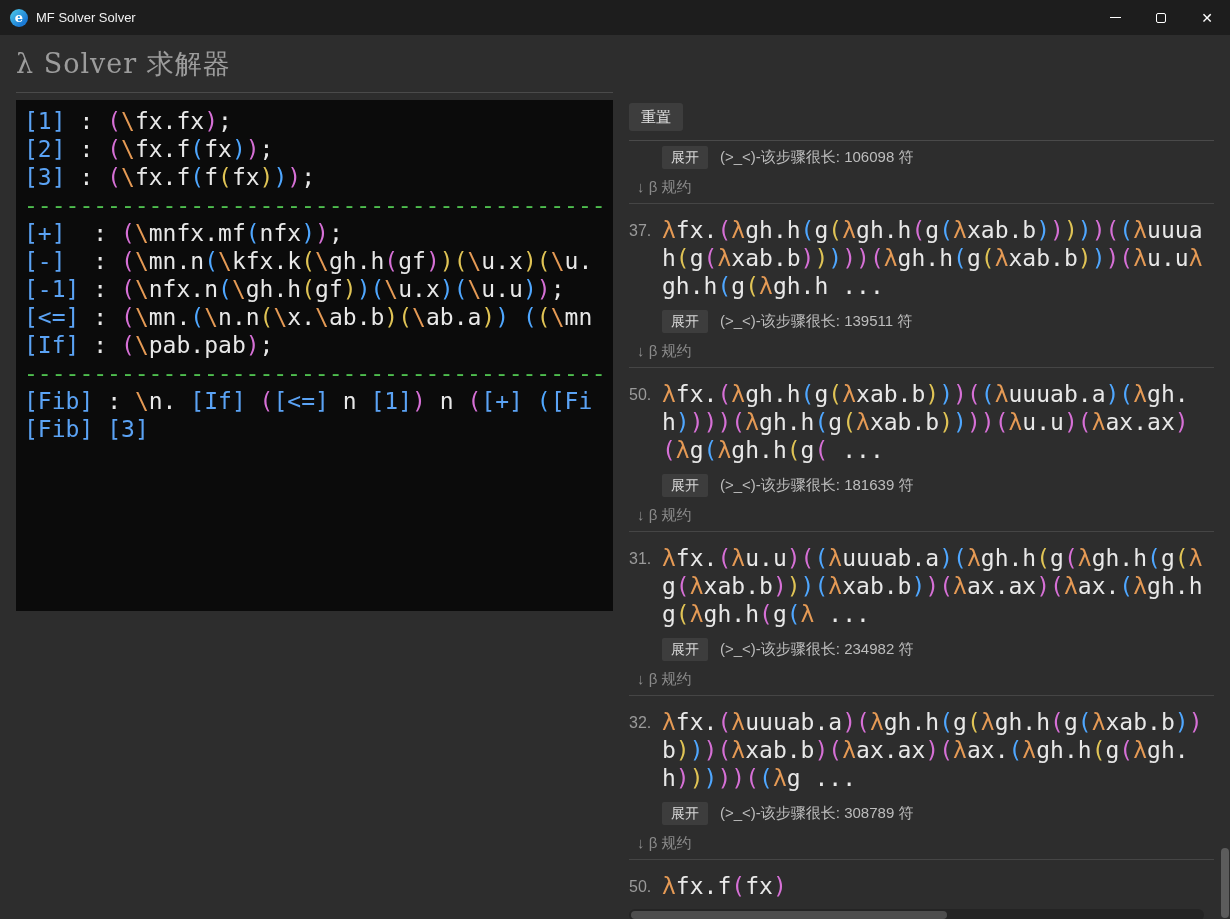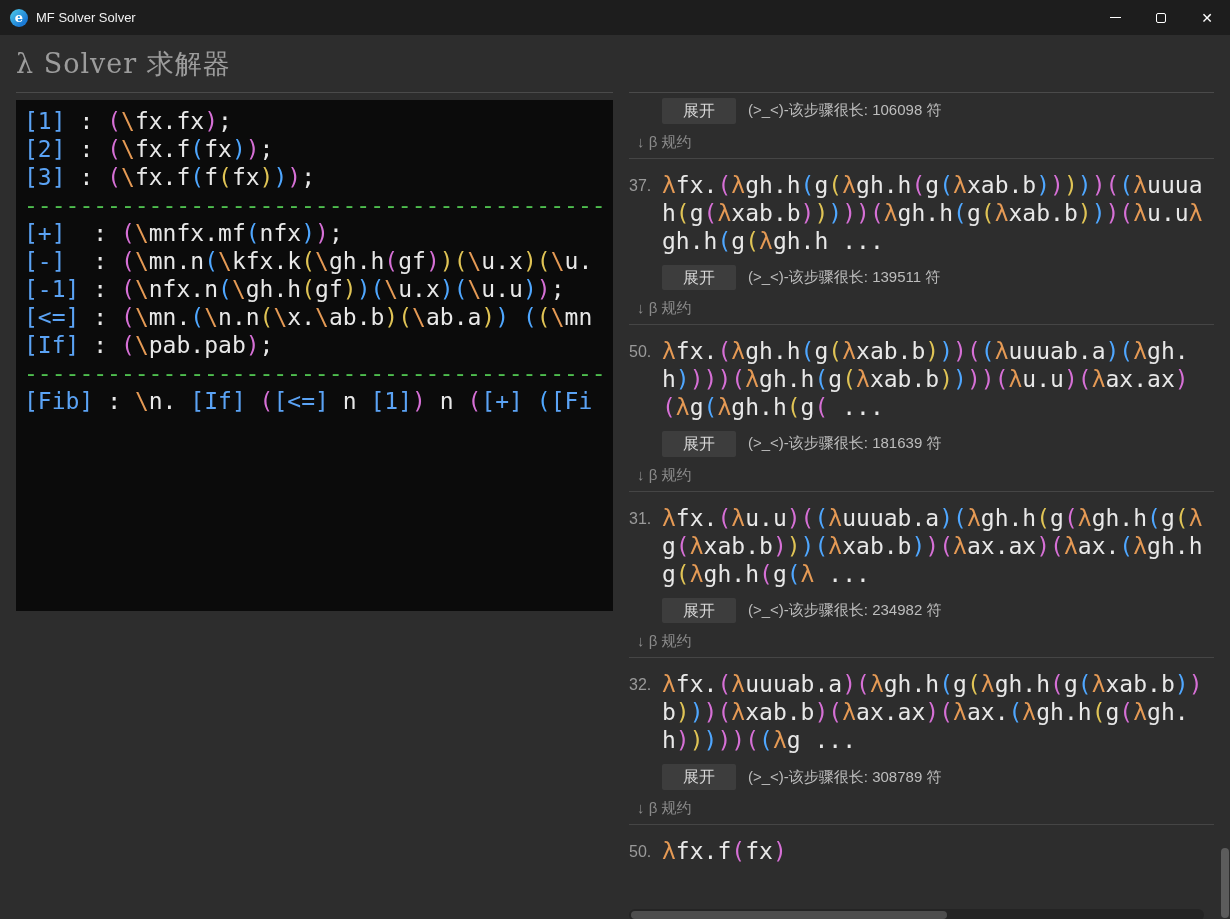--- a/index.html
+++ b/index.html
@@ -19,21 +19,21 @@
   .close-glyph{font-size:14px;line-height:1}
 
   
   .header{display:flex;align-items:center;padding:11px 16px 10px}
   .page-title{font-family:"DejaVu Serif","Liberation Serif",serif;font-size:27px;font-weight:400;color:#9c9c9c;letter-spacing:1px}
   .header-actions{margin-left:auto;display:flex;gap:11px}
 
   .btn{background:#3d3d3d;color:#e3e3e3;border:none;border-radius:3px;font-size:15px;
     padding:4px 12px;font-family:inherit;cursor:pointer;line-height:1.35}
   .btn .sun{margin-right:7px}
-  .btn-small{font-size:16px;padding:2px 21px;border-radius:2px;background:#3d3d3d;color:#d9d9d9}
+  .btn-small{font-size:14px;padding:2px 9px;border-radius:2px;background:#3d3d3d;color:#d9d9d9}
 
   
   .main{display:flex;gap:16px;padding:0 16px;height:829px}
   .left-col{width:597px;flex:none;display:flex;flex-direction:column}
   .right-col{flex:1;display:flex;flex-direction:column;position:relative;padding-bottom:14px;overflow:hidden}
   .toolbar{display:flex;gap:17px;padding:11px 0 9px;flex:none}
   .divider{border-top:1px solid #4a4a4a;flex:none}
 
   
   .editor{margin-top:7px;background:#0b0b0b;height:511px;padding:7px 0 0 8px;
@@ -92,24 +92,28 @@
           <div class="code-line"><span style="color:#5ba3f5">[</span><span style="color:#5ba3f5">2</span><span style="color:#5ba3f5">]</span><span style="color:#e8e8e8"> </span><span style="color:#e8e8e8">:</span><span style="color:#e8e8e8"> </span><span style="color:#d670d6">(</span><span style="color:#e59a55">\</span><span style="color:#e8e8e8">f</span><span style="color:#e8e8e8">x</span><span style="color:#e8e8e8">.</span><span style="color:#e8e8e8">f</span><span style="color:#4fa7ff">(</span><span style="color:#e8e8e8">f</span><span style="color:#e8e8e8">x</span><span style="color:#4fa7ff">)</span><span style="color:#d670d6">)</span><span style="color:#e8e8e8">;</span></div>
           <div class="code-line"><span style="color:#5ba3f5">[</span><span style="color:#5ba3f5">3</span><span style="color:#5ba3f5">]</span><span style="color:#e8e8e8"> </span><span style="color:#e8e8e8">:</span><span style="color:#e8e8e8"> </span><span style="color:#d670d6">(</span><span style="color:#e59a55">\</span><span style="color:#e8e8e8">f</span><span style="color:#e8e8e8">x</span><span style="color:#e8e8e8">.</span><span style="color:#e8e8e8">f</span><span style="color:#4fa7ff">(</span><span style="color:#e8e8e8">f</span><span style="color:#e0c455">(</span><span style="color:#e8e8e8">f</span><span style="color:#e8e8e8">x</span><span style="color:#e0c455">)</span><span style="color:#4fa7ff">)</span><span style="color:#d670d6">)</span><span style="color:#e8e8e8">;</span></div>
           <div class="code-line"><span style="color:#4fbf4f">------------------------------------------</span></div>
           <div class="code-line"><span style="color:#5ba3f5">[</span><span style="color:#5ba3f5">+</span><span style="color:#5ba3f5">]</span><span style="color:#e8e8e8"> </span><span style="color:#e8e8e8"> </span><span style="color:#e8e8e8">:</span><span style="color:#e8e8e8"> </span><span style="color:#d670d6">(</span><span style="color:#e59a55">\</span><span style="color:#e8e8e8">m</span><span style="color:#e8e8e8">n</span><span style="color:#e8e8e8">f</span><span style="color:#e8e8e8">x</span><span style="color:#e8e8e8">.</span><span style="color:#e8e8e8">m</span><span style="color:#e8e8e8">f</span><span style="color:#4fa7ff">(</span><span style="color:#e8e8e8">n</span><span style="color:#e8e8e8">f</span><span style="color:#e8e8e8">x</span><span style="color:#4fa7ff">)</span><span style="color:#d670d6">)</span><span style="color:#e8e8e8">;</span></div>
           <div class="code-line"><span style="color:#5ba3f5">[</span><span style="color:#5ba3f5">-</span><span style="color:#5ba3f5">]</span><span style="color:#e8e8e8"> </span><span style="color:#e8e8e8"> </span><span style="color:#e8e8e8">:</span><span style="color:#e8e8e8"> </span><span style="color:#d670d6">(</span><span style="color:#e59a55">\</span><span style="color:#e8e8e8">m</span><span style="color:#e8e8e8">n</span><span style="color:#e8e8e8">.</span><span style="color:#e8e8e8">n</span><span style="color:#4fa7ff">(</span><span style="color:#e59a55">\</span><span style="color:#e8e8e8">k</span><span style="color:#e8e8e8">f</span><span style="color:#e8e8e8">x</span><span style="color:#e8e8e8">.</span><span style="color:#e8e8e8">k</span><span style="color:#e0c455">(</span><span style="color:#e59a55">\</span><span style="color:#e8e8e8">g</span><span style="color:#e8e8e8">h</span><span style="color:#e8e8e8">.</span><span style="color:#e8e8e8">h</span><span style="color:#d670d6">(</span><span style="color:#e8e8e8">g</span><span style="color:#e8e8e8">f</span><span style="color:#d670d6">)</span><span style="color:#e0c455">)</span><span style="color:#e0c455">(</span><span style="color:#e59a55">\</span><span style="color:#e8e8e8">u</span><span style="color:#e8e8e8">.</span><span style="color:#e8e8e8">x</span><span style="color:#e0c455">)</span><span style="color:#e0c455">(</span><span style="color:#e59a55">\</span><span style="color:#e8e8e8">u</span><span style="color:#e8e8e8">.</span></div>
           <div class="code-line"><span style="color:#5ba3f5">[</span><span style="color:#5ba3f5">-</span><span style="color:#5ba3f5">1</span><span style="color:#5ba3f5">]</span><span style="color:#e8e8e8"> </span><span style="color:#e8e8e8">:</span><span style="color:#e8e8e8"> </span><span style="color:#d670d6">(</span><span style="color:#e59a55">\</span><span style="color:#e8e8e8">n</span><span style="color:#e8e8e8">f</span><span style="color:#e8e8e8">x</span><span style="color:#e8e8e8">.</span><span style="color:#e8e8e8">n</span><span style="color:#4fa7ff">(</span><span style="color:#e59a55">\</span><span style="color:#e8e8e8">g</span><span style="color:#e8e8e8">h</span><span style="color:#e8e8e8">.</span><span style="color:#e8e8e8">h</span><span style="color:#e0c455">(</span><span style="color:#e8e8e8">g</span><span style="color:#e8e8e8">f</span><span style="color:#e0c455">)</span><span style="color:#4fa7ff">)</span><span style="color:#4fa7ff">(</span><span style="color:#e59a55">\</span><span style="color:#e8e8e8">u</span><span style="color:#e8e8e8">.</span><span style="color:#e8e8e8">x</span><span style="color:#4fa7ff">)</span><span style="color:#4fa7ff">(</span><span style="color:#e59a55">\</span><span style="color:#e8e8e8">u</span><span style="color:#e8e8e8">.</span><span style="color:#e8e8e8">u</span><span style="color:#4fa7ff">)</span><span style="color:#d670d6">)</span><span style="color:#e8e8e8">;</span></div>
           <div class="code-line"><span style="color:#5ba3f5">[</span><span style="color:#5ba3f5">&lt;</span><span style="color:#5ba3f5">=</span><span style="color:#5ba3f5">]</span><span style="color:#e8e8e8"> </span><span style="color:#e8e8e8">:</span><span style="color:#e8e8e8"> </span><span style="color:#d670d6">(</span><span style="color:#e59a55">\</span><span style="color:#e8e8e8">m</span><span style="color:#e8e8e8">n</span><span style="color:#e8e8e8">.</span><span style="color:#4fa7ff">(</span><span style="color:#e59a55">\</span><span style="color:#e8e8e8">n</span><span style="color:#e8e8e8">.</span><span style="color:#e8e8e8">n</span><span style="color:#e0c455">(</span><span style="color:#e59a55">\</span><span style="color:#e8e8e8">x</span><span style="color:#e8e8e8">.</span><span style="color:#e59a55">\</span><span style="color:#e8e8e8">a</span><span style="color:#e8e8e8">b</span><span style="color:#e8e8e8">.</span><span style="color:#e8e8e8">b</span><span style="color:#e0c455">)</span><span style="color:#e0c455">(</span><span style="color:#e59a55">\</span><span style="color:#e8e8e8">a</span><span style="color:#e8e8e8">b</span><span style="color:#e8e8e8">.</span><span style="color:#e8e8e8">a</span><span style="color:#e0c455">)</span><span style="color:#4fa7ff">)</span><span style="color:#e8e8e8"> </span><span style="color:#4fa7ff">(</span><span style="color:#e0c455">(</span><span style="color:#e59a55">\</span><span style="color:#e8e8e8">m</span><span style="color:#e8e8e8">n</span></div>
           <div class="code-line"><span style="color:#5ba3f5">[</span><span style="color:#5ba3f5">I</span><span style="color:#5ba3f5">f</span><span style="color:#5ba3f5">]</span><span style="color:#e8e8e8"> </span><span style="color:#e8e8e8">:</span><span style="color:#e8e8e8"> </span><span style="color:#d670d6">(</span><span style="color:#e59a55">\</span><span style="color:#e8e8e8">p</span><span style="color:#e8e8e8">a</span><span style="color:#e8e8e8">b</span><span style="color:#e8e8e8">.</span><span style="color:#e8e8e8">p</span><span style="color:#e8e8e8">a</span><span style="color:#e8e8e8">b</span><span style="color:#d670d6">)</span><span style="color:#e8e8e8">;</span></div>
           <div class="code-line"><span style="color:#4fbf4f">------------------------------------------</span></div>
           <div class="code-line"><span style="color:#5ba3f5">[</span><span style="color:#5ba3f5">F</span><span style="color:#5ba3f5">i</span><span style="color:#5ba3f5">b</span><span style="color:#5ba3f5">]</span><span style="color:#e8e8e8"> </span><span style="color:#e8e8e8">:</span><span style="color:#e8e8e8"> </span><span style="color:#e59a55">\</span><span style="color:#e8e8e8">n</span><span style="color:#e8e8e8">.</span><span style="color:#e8e8e8"> </span><span style="color:#5ba3f5">[</span><span style="color:#5ba3f5">I</span><span style="color:#5ba3f5">f</span><span style="color:#5ba3f5">]</span><span style="color:#e8e8e8"> </span><span style="color:#d670d6">(</span><span style="color:#5ba3f5">[</span><span style="color:#5ba3f5">&lt;</span><span style="color:#5ba3f5">=</span><span style="color:#5ba3f5">]</span><span style="color:#e8e8e8"> </span><span style="color:#e8e8e8">n</span><span style="color:#e8e8e8"> </span><span style="color:#5ba3f5">[</span><span style="color:#5ba3f5">1</span><span style="color:#5ba3f5">]</span><span style="color:#d670d6">)</span><span style="color:#e8e8e8"> </span><span style="color:#e8e8e8">n</span><span style="color:#e8e8e8"> </span><span style="color:#d670d6">(</span><span style="color:#5ba3f5">[</span><span style="color:#5ba3f5">+</span><span style="color:#5ba3f5">]</span><span style="color:#e8e8e8"> </span><span style="color:#4fa7ff">(</span><span style="color:#5ba3f5">[</span><span style="color:#5ba3f5">F</span><span style="color:#5ba3f5">i</span></div>
+          <div class="code-line"><span style="color:#5ba3f5">[</span><span style="color:#5ba3f5">F</span><span style="color:#5ba3f5">i</span><span style="color:#5ba3f5">b</span><span style="color:#5ba3f5">]</span><span style="color:#e8e8e8"> </span><span style="color:#5ba3f5">[</span><span style="color:#5ba3f5">3</span><span style="color:#5ba3f5">]</span></div>
         </div>
     </div>
 
     <div class="right-col">
+      <div class="toolbar">
+        <button class="btn">重置</button>
+      </div>
       <div class="divider"></div>
       <div class="steps-list">
           <div class="step">
             <div class="expand-row">
               <button class="btn btn-small">展开</button>
               <span class="long-label">(&gt;_&lt;)-该步骤很长: 106098 符</span>
             </div>
             <div class="beta-row">↓ β 规约</div>
             <div class="step-divider"></div>
           </div>

